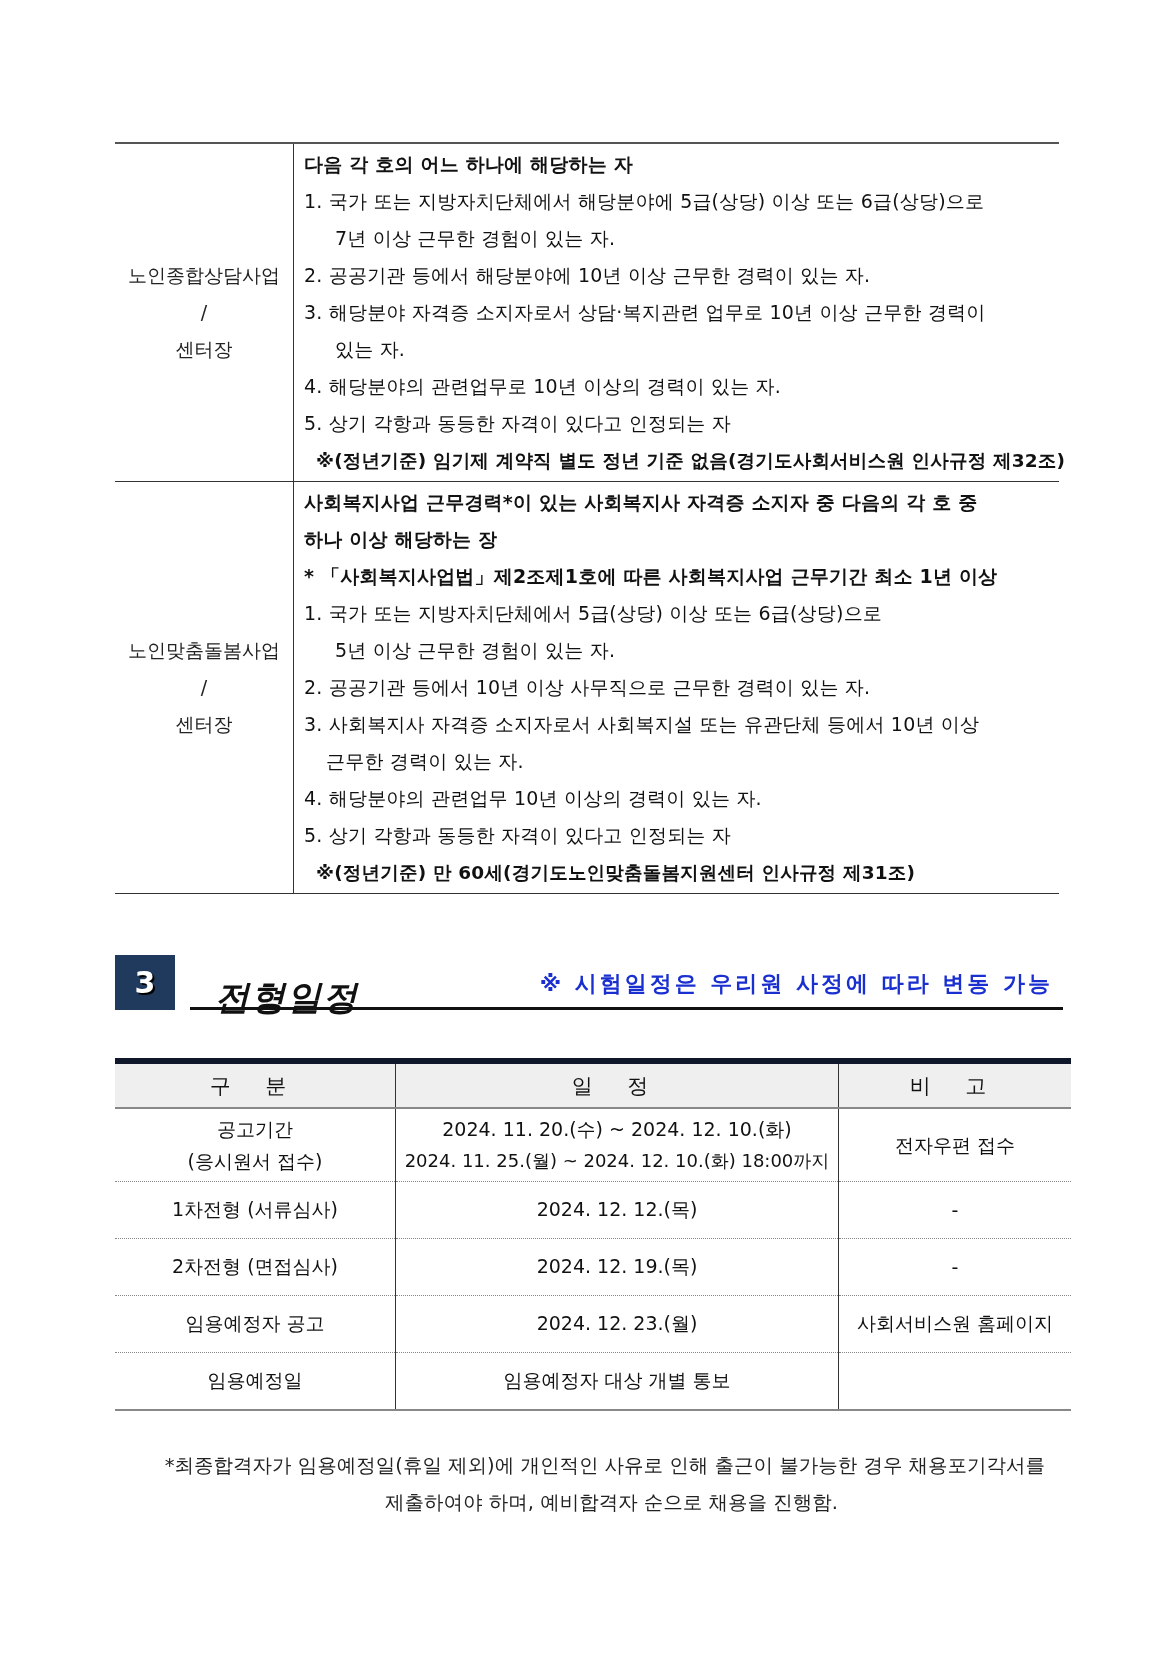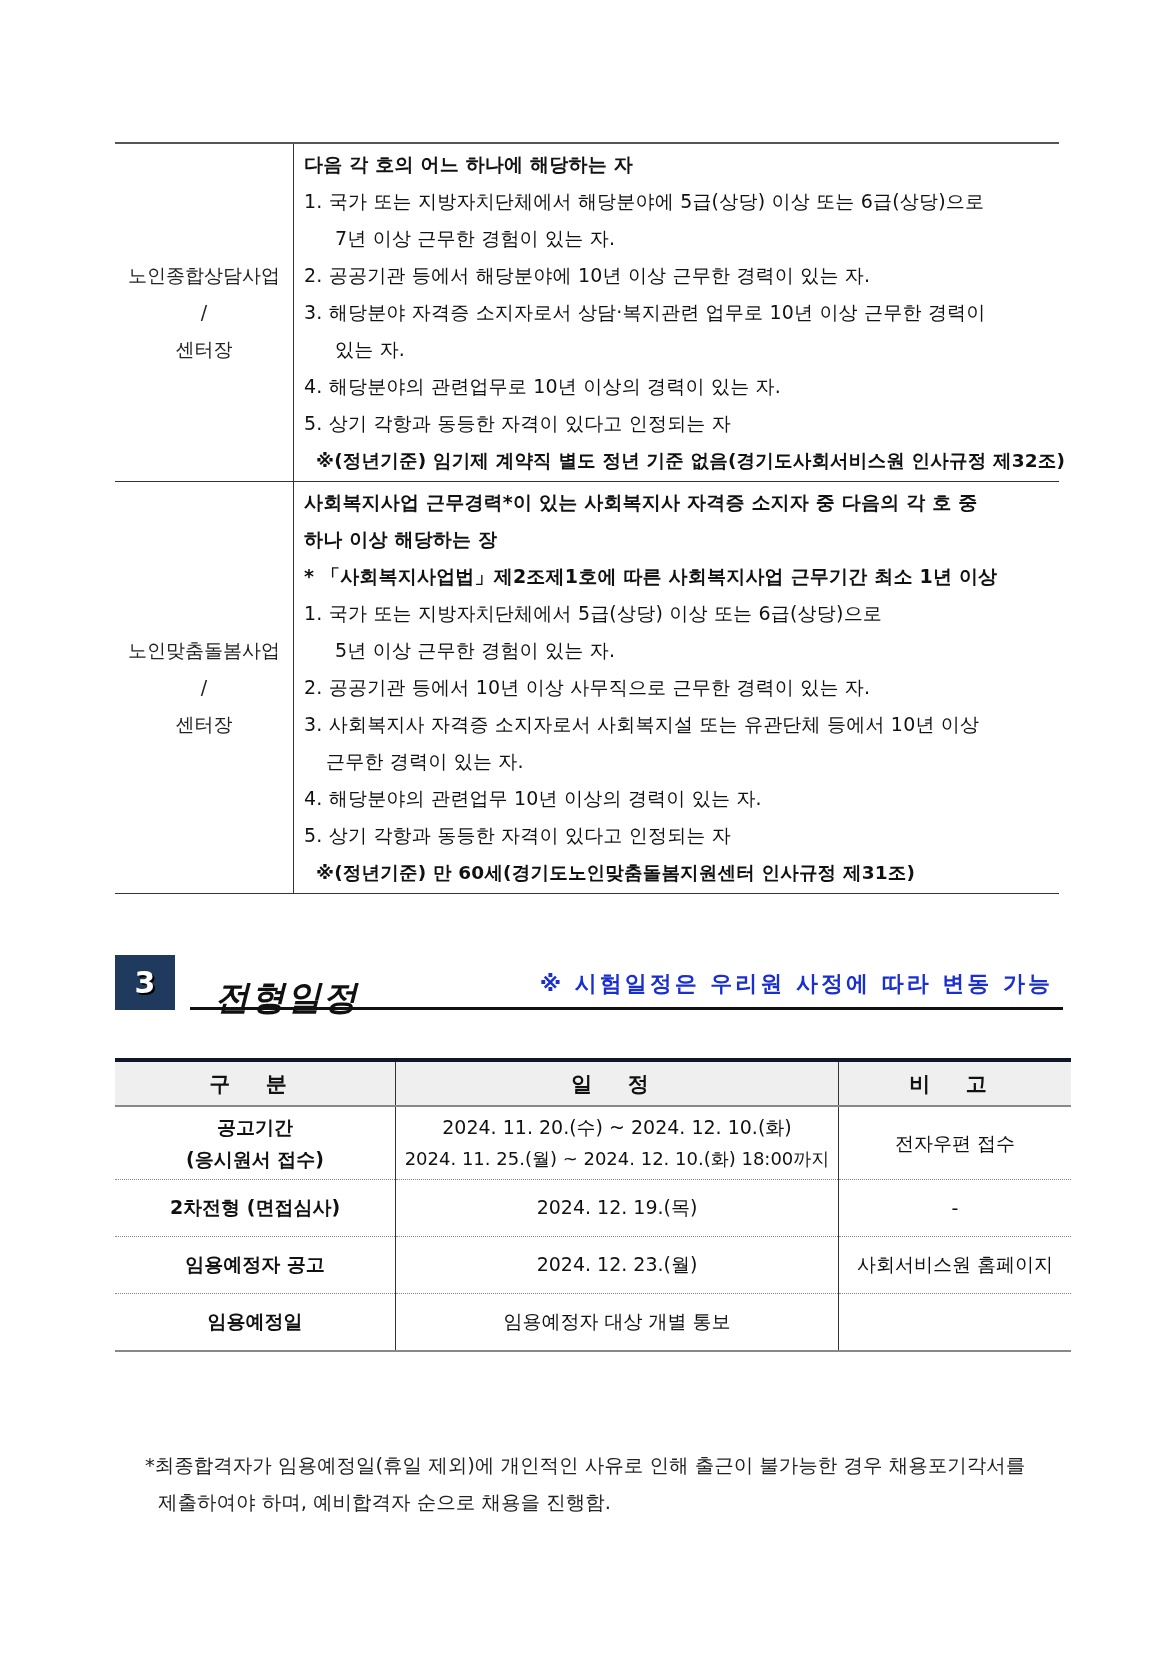--- a/index.html
+++ b/index.html
@@ -17,31 +17,31 @@
   .indent2 { padding-left:22px; }
   .note { padding-left:12px; font-weight:bold; font-size:18.5px; }
 
   .sec-head { position:absolute; left:115px; top:955px; width:950px; height:55px; }
   .sec-num { position:absolute; left:0; top:0; width:60px; height:55px; background:#1f3a5c; color:#fff; font-weight:bold; font-size:30px; line-height:55px; text-align:center; text-shadow:2px 2px 0 #000; }
   .sec-title { position:absolute; left:100px; top:20px; font-size:34px; font-weight:bold; letter-spacing:2px; color:#111;font-style:italic; }
   .sec-note { position:absolute; right:12px; top:14px; font-size:22px; font-weight:bold; color:#1a2fd0; letter-spacing:3px; }
   .sec-rule { position:absolute; left:75px; top:52px; width:873px; height:0; border-top:3px solid #111; }
 
   .stable { position:absolute; left:115px; top:1058px; width:948px; border-collapse:collapse; table-layout:fixed; }
-  .stable th { background:#efefef; font-weight:bold; font-size:21px; height:41px; border-top:4px solid #0f172a; border-bottom:2px solid #888; letter-spacing:14px; }
+  .stable th { background:#efefef; font-weight:normal; font-size:21px; height:41px; border-top:6px solid #0f172a; border-bottom:2px solid #888; letter-spacing:14px; }
   .stable td { text-align:center; font-size:19px; height:54px; border-top:1px dotted #888; }
   .stable tr.first td { border-top:none; height:70px; line-height:32px; }
   .stable tr.lastrow td { border-bottom:2px solid #888; }
   .stable .c1 { width:278px; }
   .stable .c2 { width:440px;text-align:center; }
   .stable .c3 { width:230px; }
-  .stable td.c1 { font-weight:bold; }
+  .stable td.c1 { font-weight:normal; }
   .stable .vr { border-right:1.5px solid #333; }
 
-  .footnote { position:absolute; left:145px; top:1447px; width:920px; font-size:19.5px; line-height:37px; color:#222; }
+  .footnote { position:absolute; left:145px; top:1447px; width:920px; font-size:19.5px; line-height:37px; color:#222;text-align:center; }
   .footnote .l2 { padding-left:13px; }
 </style>
 </head>
 <body>
 
 <table class="qtable">
   <tbody>
       <tr class="top">
     <td class="label">
       <div>노인종합상담사업</div>
@@ -102,20 +102,25 @@
       <div>공고기간</div>
       <div>(응시원서 접수)</div>
     </td>
     <td class="c2 vr">
       <div>2024. 11. 20.(수) ~ 2024. 12. 10.(화)</div>
       <div style="font-size:18px;">2024. 11. 25.(월) ~ 2024. 12. 10.(화) 18:00까지</div>
     </td>
     <td class="c3">전자우편 접수</td>
   </tr>
   <tr>
+    <td class="c1 vr">1차전형 (서류심사)</td>
+    <td class="c2 vr">2024. 12. 12.(목)</td>
+    <td class="c3">-</td>
+  </tr>
+  <tr>
     <td class="c1 vr">2차전형 (면접심사)</td>
     <td class="c2 vr">2024. 12. 19.(목)</td>
     <td class="c3">-</td>
   </tr>
   <tr>
     <td class="c1 vr">임용예정자 공고</td>
     <td class="c2 vr">2024. 12. 23.(월)</td>
     <td class="c3">사회서비스원 홈페이지</td>
   </tr>
   <tr class="lastrow">

